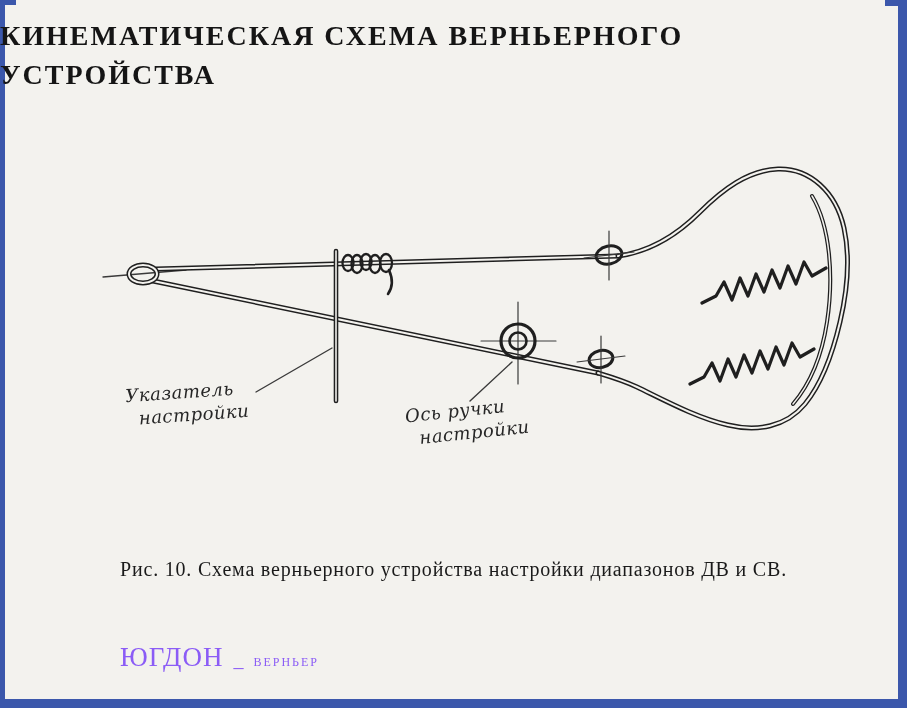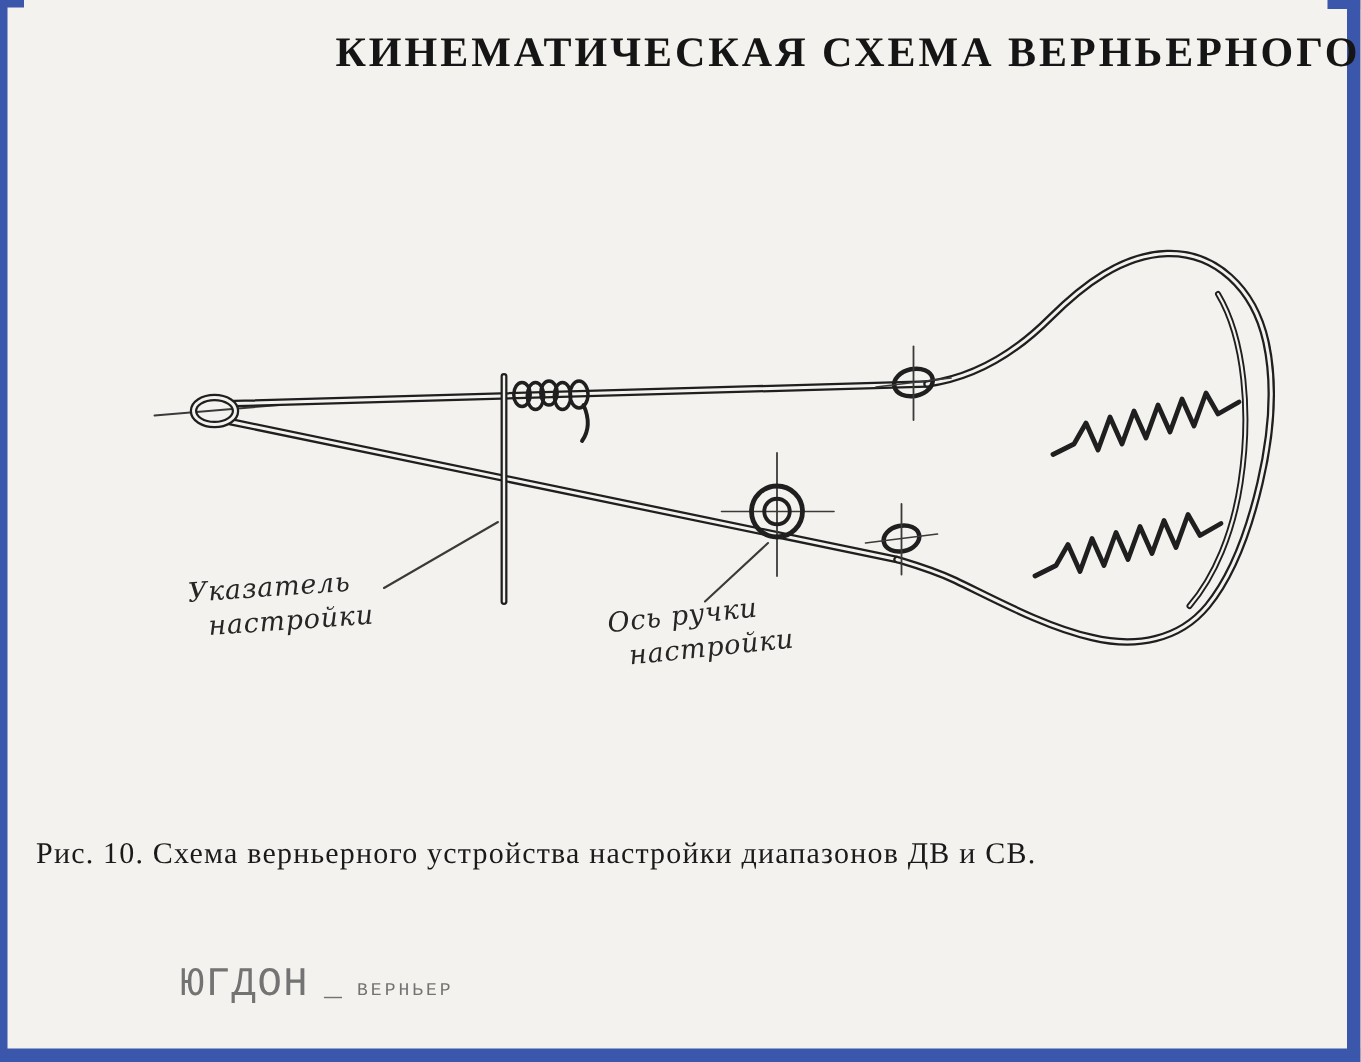--- a/index.html
+++ b/index.html
@@ -15,21 +15,21 @@
   
   .edge { position:absolute; background:#3b57ab; }
   .edge-left   { left:0; top:0; width:5px; height:708px; }
   .edge-right  { right:0; top:0; width:9px; height:708px; }
   .edge-bottom { left:0; bottom:0; width:907px; height:9px; }
   .edge-top-left  { left:0; top:0; width:16px; height:5px; }
   .edge-top-right { right:0; top:0; width:22px; height:6px; }
 
   .title {
     position:absolute; top:16px; left:0; width:100%;
-    text-align:right;
+    text-align:left;
     font-weight:bold;
     font-size:28px;
     letter-spacing:2px;
     line-height:1.4;
     color:#151515;
   }
 
   .diagram { position:absolute; left:0; top:0; width:907px; height:708px; }
 
   .ink { stroke:#1f1f1f; fill:none; }
@@ -45,48 +45,50 @@
     color:#262626;
     line-height:1.25;
     white-space:nowrap;
   }
   .hand-label .indent { padding-left:12px; }
   .label-pointer { left:126px; top:381px; transform:rotate(-4deg); }
   .label-axis    { left:406px; top:399px; transform:rotate(-6deg); }
 
   .caption {
     position:absolute; top:558px; left:24px; right:24px;
+    text-align:center;
     font-size:20px;
     letter-spacing:0.8px;
     color:#1a1a1a;
   }
 
   .watermark {
     position:absolute; left:120px; top:642px;
-    font-family:Liberation Mono, monospace;
-    color:#737373;
+    font-family:Liberation Serif, serif;
+    color:#8b5cf6;
     display:flex; align-items:baseline; gap:10px;
   }
   .wm-main { font-size:27px; letter-spacing:1px; font-weight:500; }
   .wm-sep  { font-size:20px; }
   .wm-sub  { font-size:12px; letter-spacing:2px; }
 </style>
 </head>
 <body>
 
 <div class="page">
 
   <div class="edge edge-left"></div>
   <div class="edge edge-right"></div>
   <div class="edge edge-bottom"></div>
   <div class="edge edge-top-left"></div>
   <div class="edge edge-top-right"></div>
 
   <div class="title">
     <div>КИНЕМАТИЧЕСКАЯ СХЕМА ВЕРНЬЕРНОГО</div>
+    <div>УСТРОЙСТВА</div>
   </div>
 
   <svg class="diagram" viewBox="0 0 907 708" stroke-linecap="round" stroke-linejoin="round">
 
     <line class="thin" x1="103" y1="277" x2="186" y2="270" stroke-width="1.3"></line>
 
     <g>
       <path class="ink" d="M 156 269 L 618 256" stroke-width="5"></path>
       <path class="gap" d="M 156 269 L 618 256" stroke-width="2"></path>
     </g>

